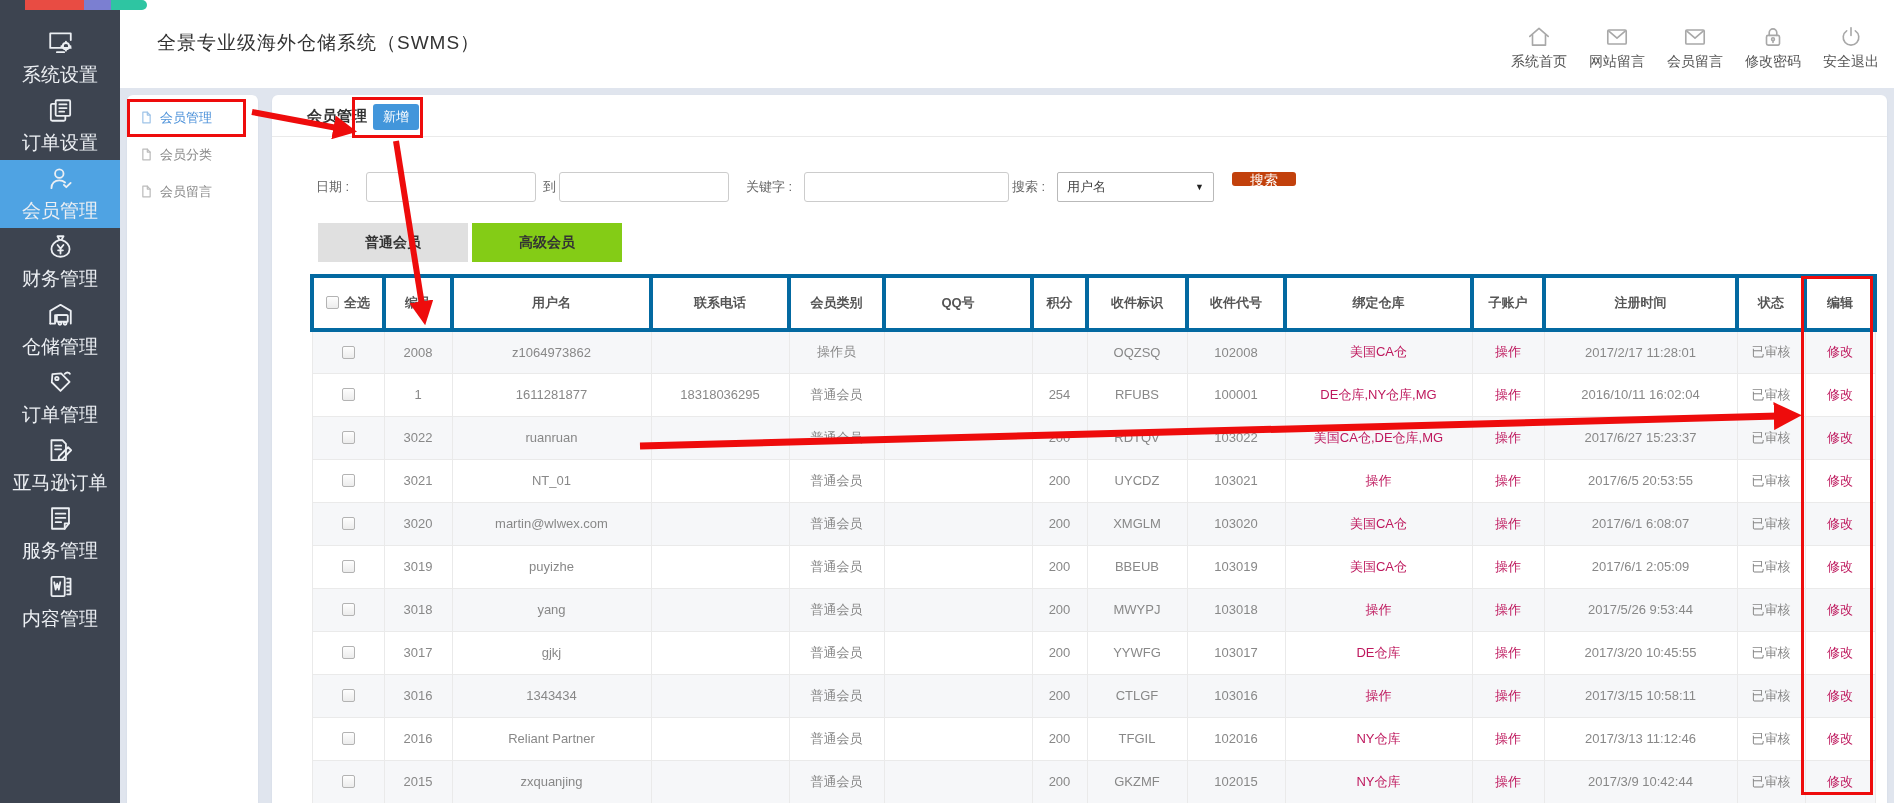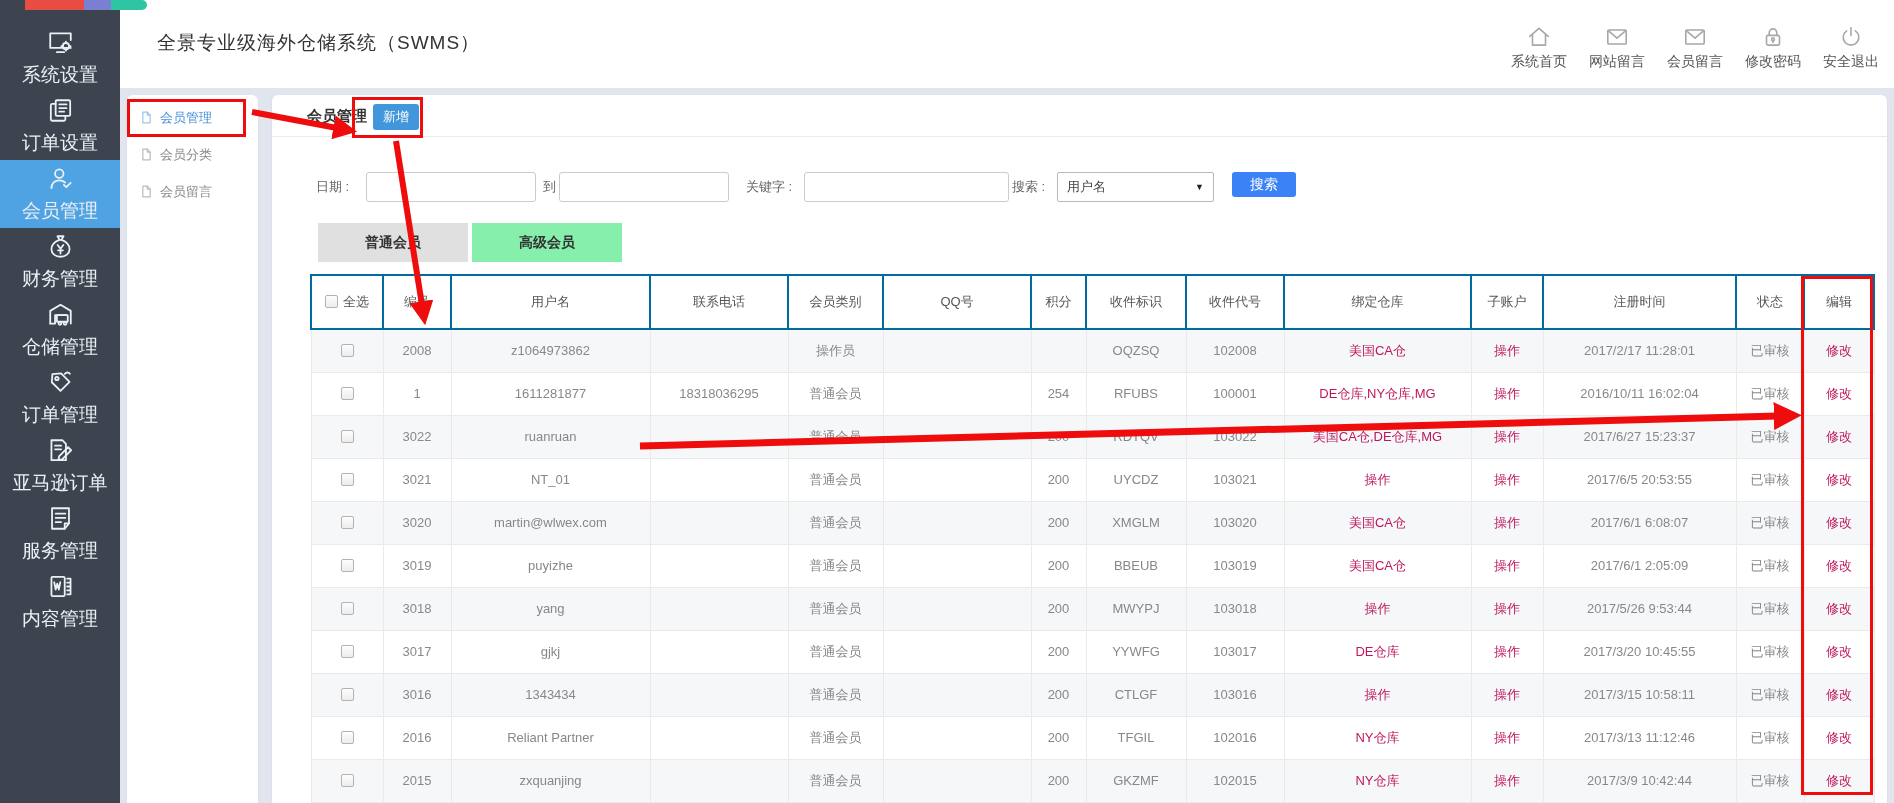--- a/index.html
+++ b/index.html
@@ -36,29 +36,29 @@
   .main-panel{position:absolute;left:272px;top:95px;width:1615px;height:708px;background:#fff;border-radius:6px 6px 0 0;z-index:4;box-shadow:0 1px 2px rgba(40,60,100,.08)}
   .panel-header{position:absolute;top:0;left:0;right:0;height:42px;border-bottom:1px solid #eaeaea}
   .panel-title{position:absolute;left:35px;top:0;line-height:42px;font-size:15px;font-weight:bold;color:#333}
   .add-btn{position:absolute;left:101px;top:9px;height:26px;padding:0 10px;background:#4296db;color:#fff;border:none;border-radius:3px;font-size:13px;cursor:pointer}
 
   .filters{position:absolute;top:77px;left:9px;right:0;height:30px}
   .f-label{position:absolute;top:0;line-height:30px;font-size:13px;color:#666;white-space:nowrap}
   .f-input{position:absolute;top:0;height:30px;border:1px solid #ccc;border-radius:3px;background:#fff;padding:0 8px;font-size:13px;color:#333;outline:none}
   .f-select{position:absolute;left:776px;top:0;width:157px;height:30px;border:1px solid #b9b9b9;border-radius:2px;background:#fff;font-size:13px;color:#444;display:flex;align-items:center;justify-content:space-between;padding:0 9px;cursor:pointer}
   .caret{font-size:9px;color:#222}
-  .search-btn{position:absolute;left:951px;top:0;width:64px;height:25px;background:#3b82f6;color:#fff;border:none;border-radius:3px;font-size:14px;cursor:pointer}
+  .search-btn{position:absolute;left:951px;top:0;width:64px;height:14px;background:#c2410c;color:#fff;border:none;border-radius:3px;font-size:14px;cursor:pointer}
 
   .tabs{position:absolute;top:128px;left:46px;display:flex;gap:4px}
-  .tab{width:150px;height:39px;line-height:39px;text-align:center;font-size:14px;font-weight:bold;color:#333;background:#86efac;cursor:pointer}
+  .tab{width:150px;height:39px;line-height:39px;text-align:center;font-size:14px;font-weight:bold;color:#333;background:#84cc16;cursor:pointer}
   .tab.active{background:#e0e0e0}
 
   
   .member-table{position:absolute;left:38px;top:179px;width:1563px;border-collapse:collapse;table-layout:fixed}
-  .member-table th{height:54px;font-size:13px;font-weight:normal;color:#555;border:2px solid #0369a1;background:#fff;white-space:nowrap}
+  .member-table th{height:54px;font-size:13px;font-weight:bold;color:#555;border:4px solid #0369a1;background:#fff;white-space:nowrap}
   .member-table td{height:43px;font-size:13px;color:#888;text-align:center;border:1px solid #eaeaea;overflow:hidden;white-space:nowrap}
   tr.odd td{background:#f6f7f9}
   .lnk{color:#be185d;cursor:pointer}
   .cbx{display:inline-block;width:13px;height:13px;border:1px solid #b3b3b3;border-radius:2px;background:linear-gradient(#fefefe,#ececec);vertical-align:-2px;cursor:pointer}
   th .cbx{margin-right:5px}
 
   
   .anno-box{position:absolute;border:3px solid #ee0c0c;z-index:100;pointer-events:none}
   #arrow-overlay{position:absolute;left:0;top:0;width:1894px;height:803px;z-index:101;pointer-events:none}
 </style>

